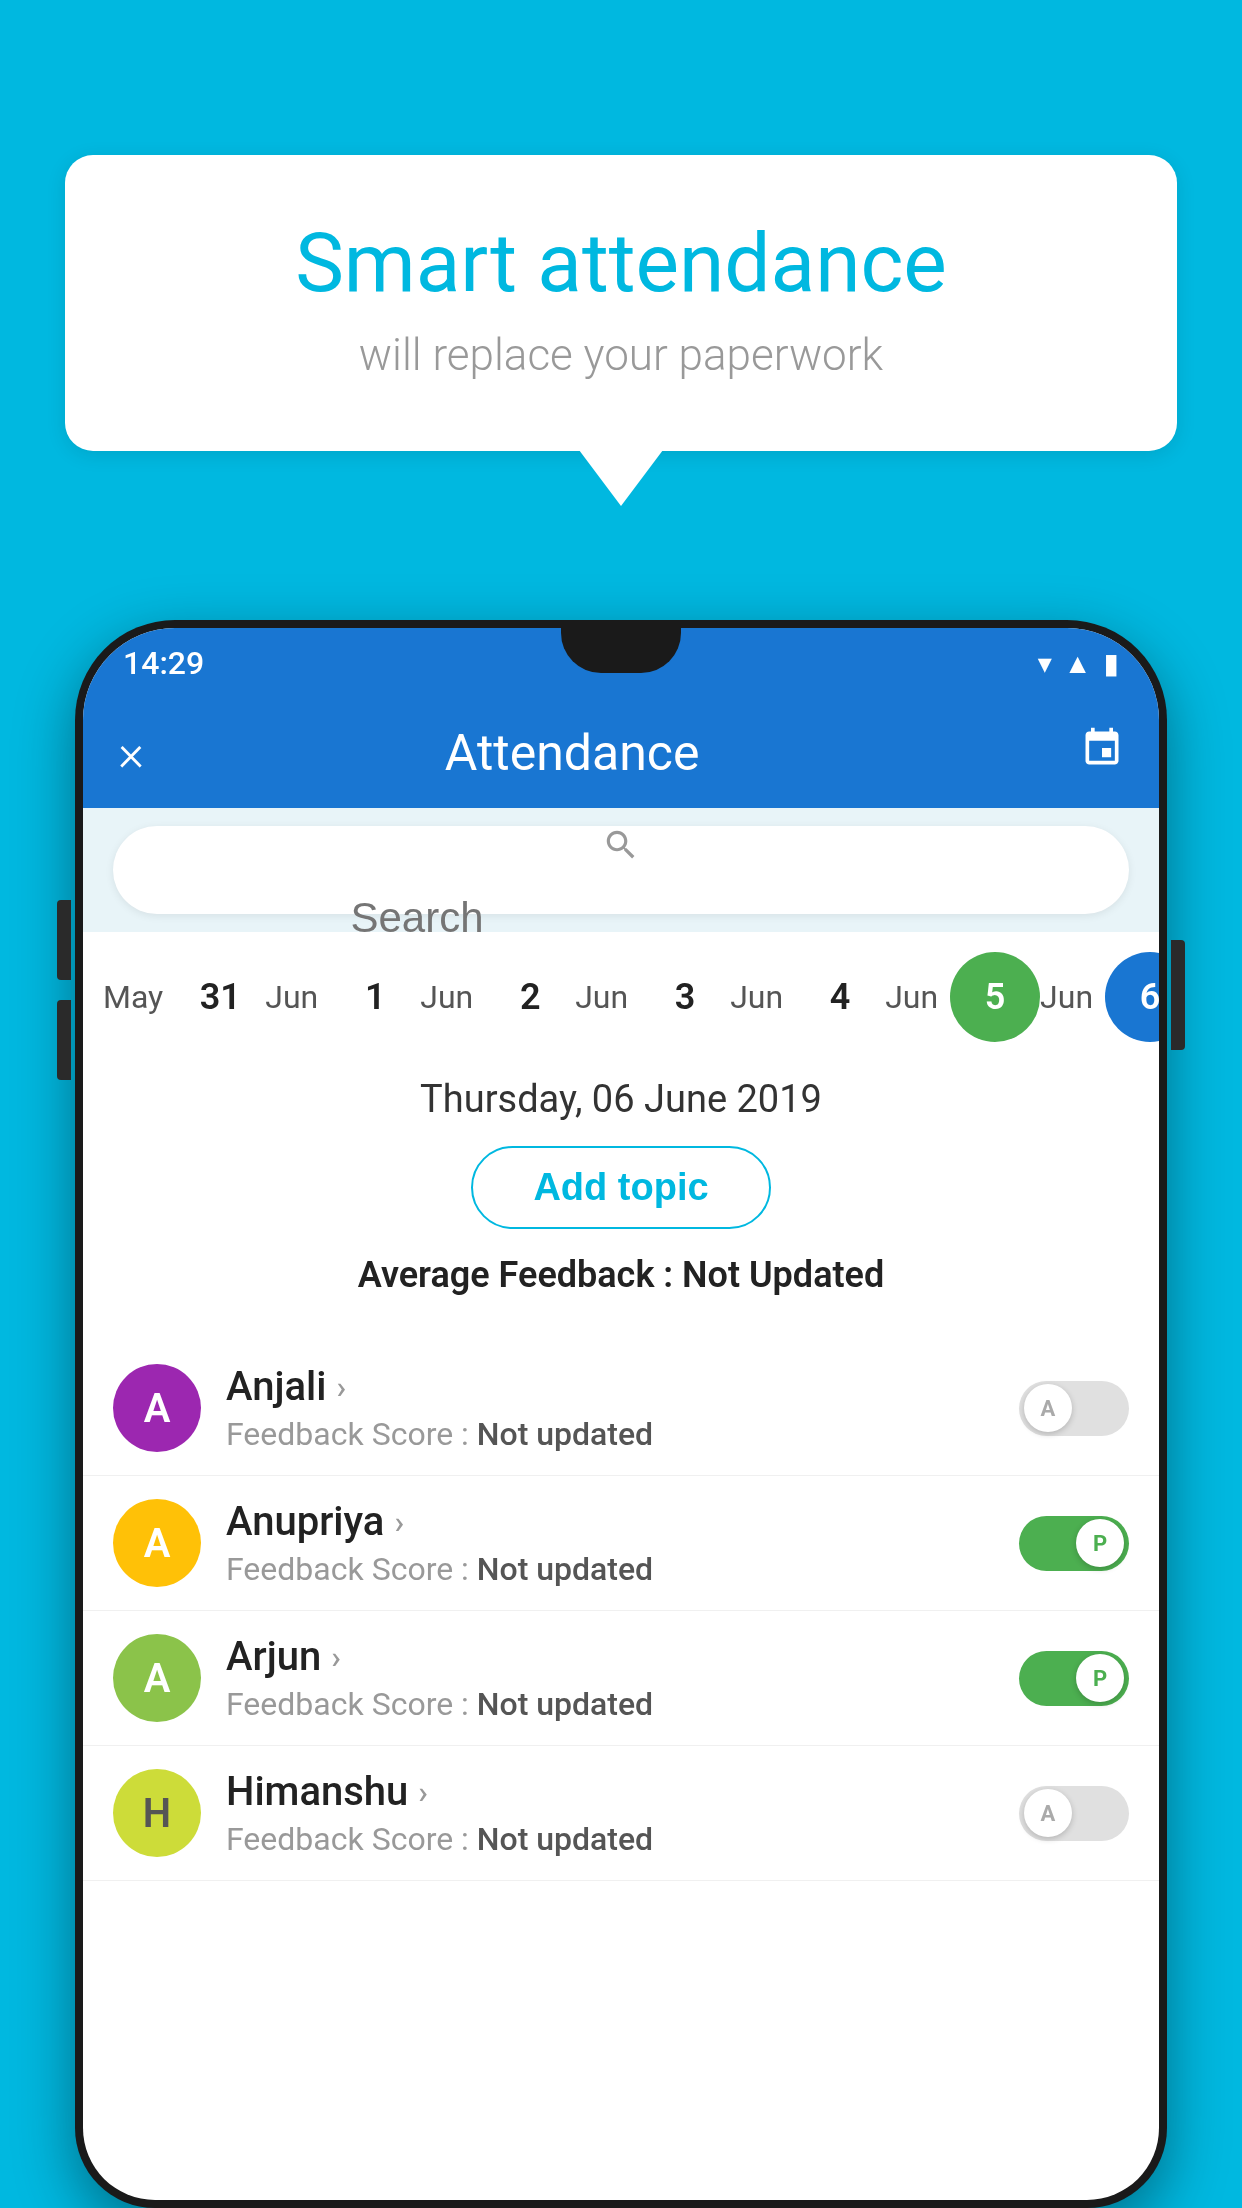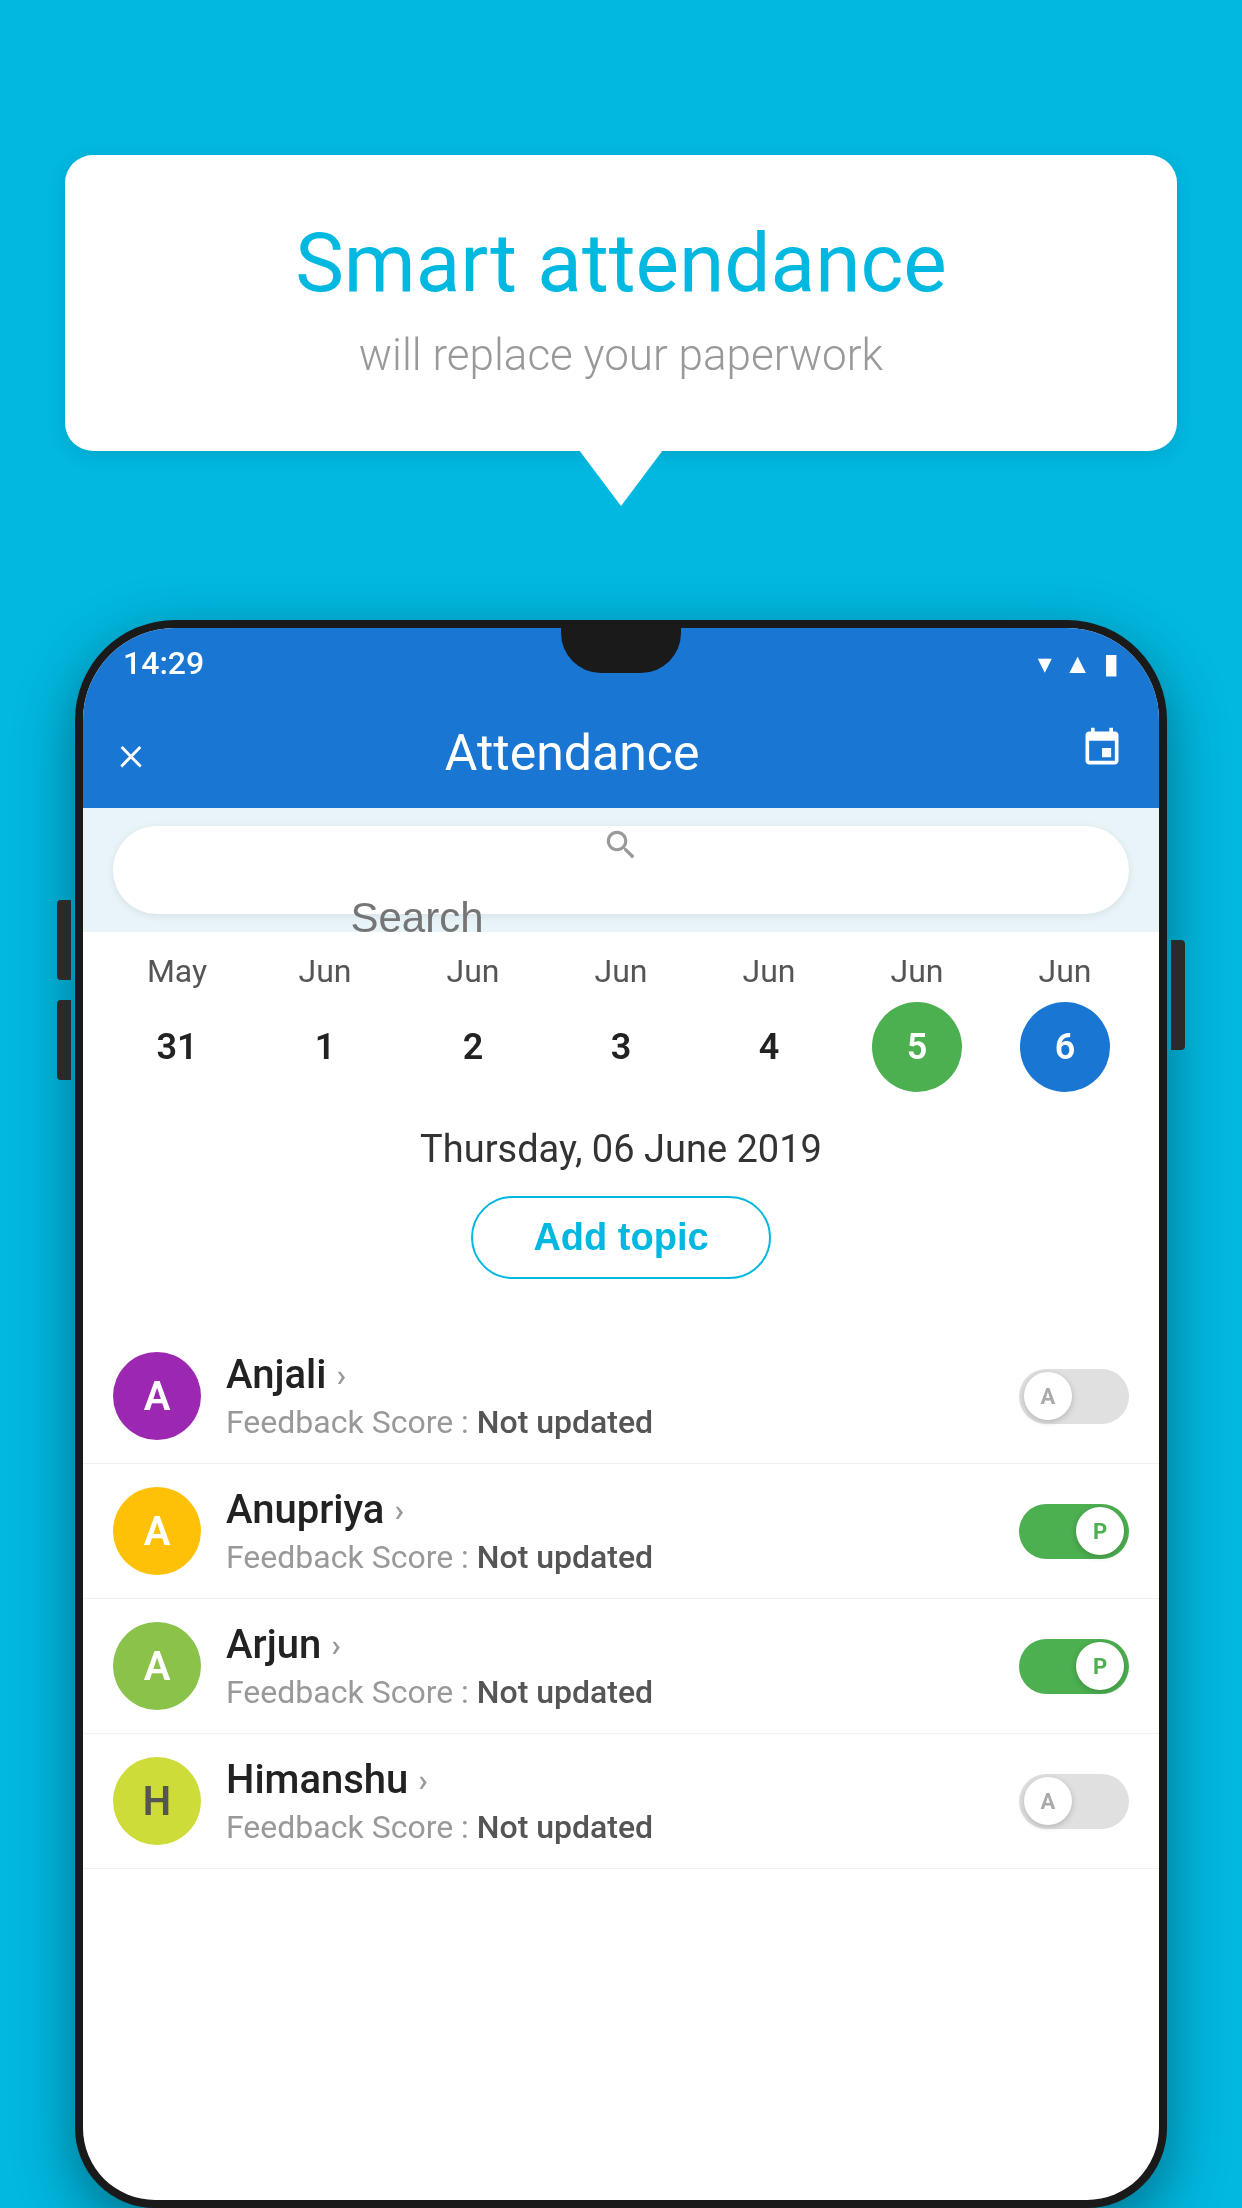--- a/index.html
+++ b/index.html
@@ -186,21 +186,21 @@
     
     .calendar-strip {
       padding: 20px 20px 10px;
       display: flex;
       justify-content: space-around;
       background: white;
     }
 
     .calendar-day {
       display: flex;
-      flex-direction: column;
+      flex-direction: row;
       align-items: center;
       gap: 12px;
       cursor: pointer;
     }
 
     .cal-month {
       font-size: 32px;
       color: #555;
       font-weight: 400;
     }
@@ -481,20 +481,23 @@
         </div>
         <div class="calendar-day">
           <span class="cal-month">Jun</span>
           <span class="cal-date selected">6</span>
         </div>
       </div>
 
     <div class="content-area">
       <div class="selected-date">Thursday, 06 June 2019</div>
       <button class="add-topic-btn">Add topic</button>
+      <div class="avg-feedback">
+        <span>Average Feedback : </span><span style="color:#222;font-weight:600;">Not Updated</span>
+      </div>
     </div>
 
     <div class="student-list" id="student-list">
         <div class="student-item">
           <div class="avatar purple">A</div>
           <div class="student-info">
             <div class="student-name">Anjali <span class="chevron">›</span></div>
             <div class="feedback-score">Feedback Score : <span>Not updated</span></div>
           </div>
           <div class="toggle-container">

